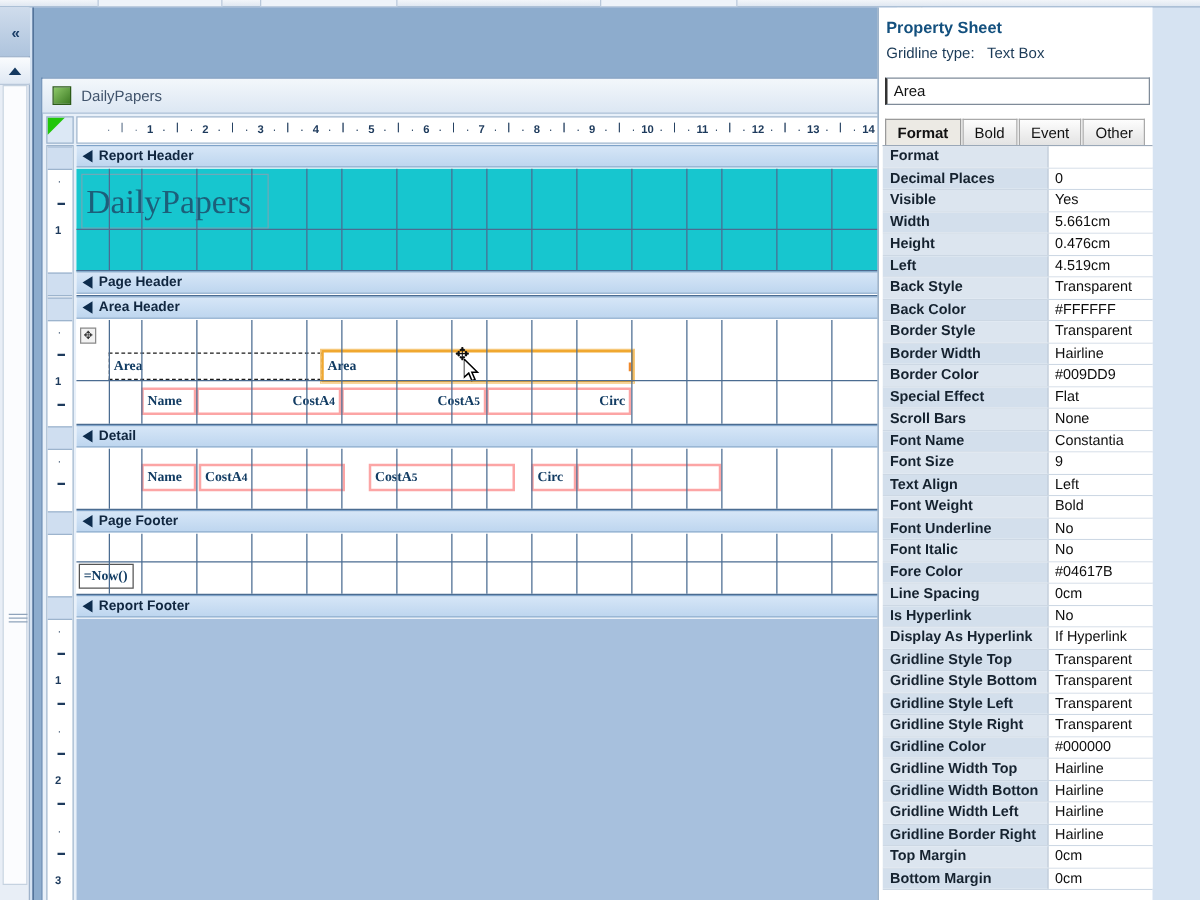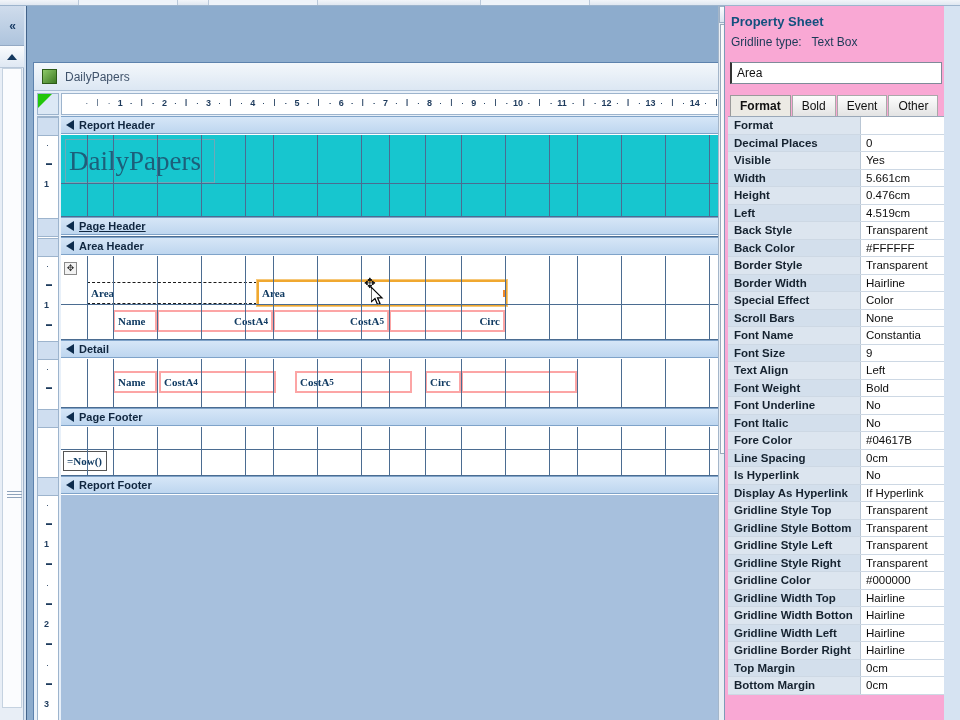--- a/index.html
+++ b/index.html
@@ -177,22 +177,22 @@
   #cs-up .tri { width:0;height:0;border-left:4px solid transparent;
     border-right:4px solid transparent;border-bottom:5px solid #14385f; }
   #cs-thumb {
     position:absolute; left:1px; top:18px; width:17px; height:430px;
     background: linear-gradient(to right,#fdfdfd,#cfd7e1);
     border:1px solid #9aa9bb;
   }
 
   
   #propsheet {
-    position:absolute; left:724px; top:6px; width:220px; height:714px;
-    background:#f9a8d4; overflow:hidden;
+    position:absolute; left:702px; top:6px; width:220px; height:714px;
+    background:#ffffff; overflow:hidden;
     border-left:1px solid #7f9ab8;
   }
   #ps-title {
     position:absolute; left:0; top:8px; width:220px; height:18px;
     color:#13507e; font-weight:bold; font-size:13px; padding-left:6px;
   }
   #ps-subtitle {
     position:absolute; left:0; top:29px; width:220px; height:16px;
     color:#1b3a57; font-size:12px; padding-left:6px;
   }
@@ -433,21 +433,21 @@
           <div class="vline" style="left: 400px;"></div>
           <div class="vline" style="left: 444px;"></div>
           <div class="vline" style="left: 488px;"></div>
           <div class="vline" style="left: 516px;"></div>
           <div class="vline" style="left: 560px;"></div>
           <div class="vline" style="left: 604px;"></div>
           <div class="vline" style="left: 648px;"></div>
           <div class="hline" style="top: 48px;"></div>
         </div>
 
-      <div class="band-header" style="top:101px;text-decoration:underline;">
+      <div class="band-header" style="top:101px;">
         <span class="flag"></span>
         <span>Page Header</span>
       </div>
       <div class="section" style="top:120px;height:1px;"></div>
 
       <div class="band-header" style="top:121px;">
         <span class="flag"></span>
         <span>Area Header</span>
       </div>
       <div class="section" style="top:140px;height:84px;" id="sec-area-header">
@@ -636,22 +636,26 @@
       </div>
       <div class="prow">
         <div class="pname">Border Style</div>
         <div class="pval">Transparent</div>
       </div>
       <div class="prow">
         <div class="pname">Border Width</div>
         <div class="pval">Hairline</div>
       </div>
       <div class="prow">
+        <div class="pname">Border Color</div>
+        <div class="pval">#009DD9</div>
+      </div>
+      <div class="prow">
         <div class="pname">Special Effect</div>
-        <div class="pval">Color</div>
+        <div class="pval">Flat</div>
       </div>
       <div class="prow">
         <div class="pname">Scroll Bars</div>
         <div class="pval">None</div>
       </div>
       <div class="prow">
         <div class="pname">Font Name</div>
         <div class="pval">Constantia</div>
       </div>
       <div class="prow">

